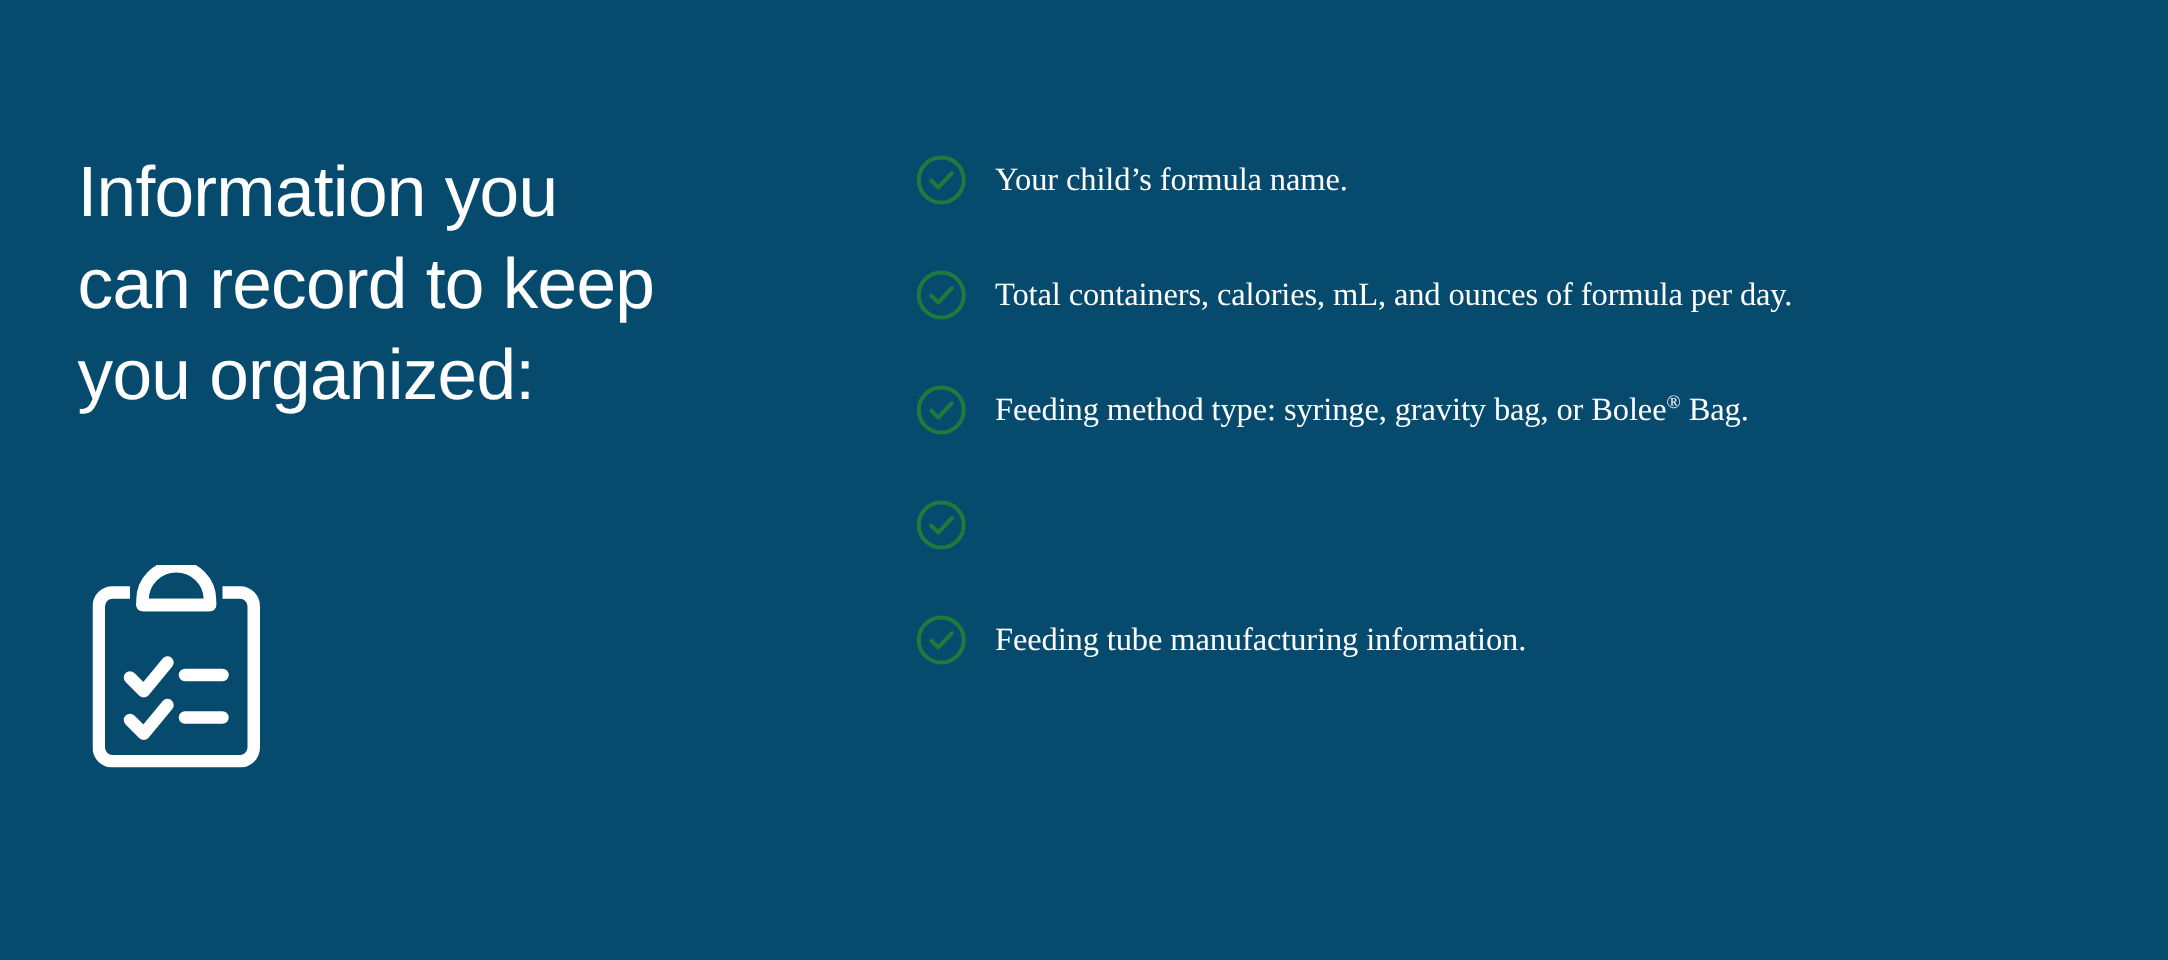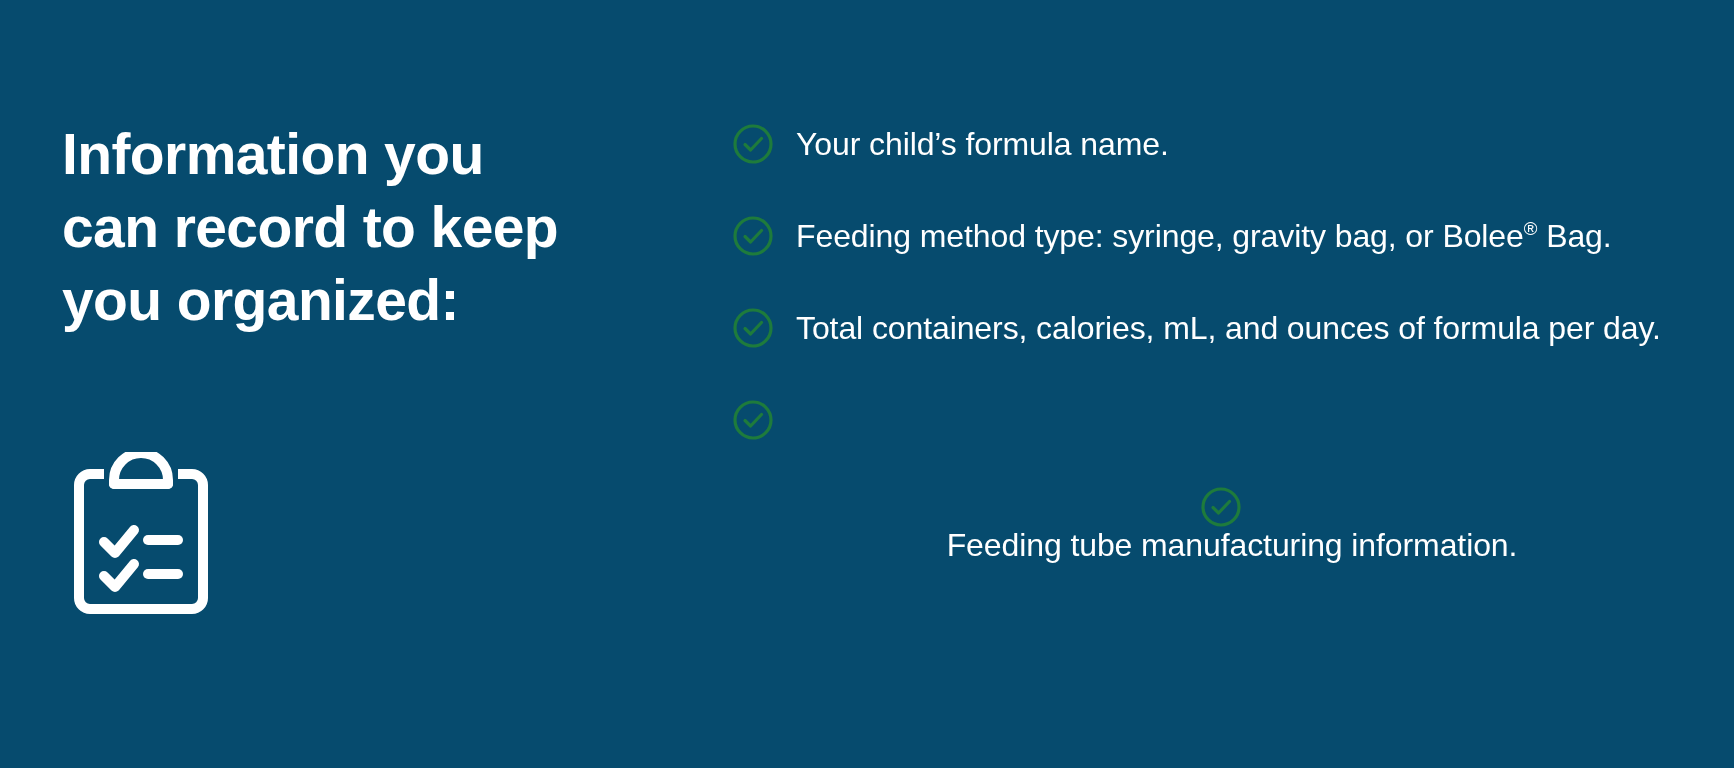--- a/index.html
+++ b/index.html
@@ -37,21 +37,21 @@
   }
 
   .headline {
     position: absolute;
     left: 62px;
     top: 118px;
     width: 580px;
     margin: 0;
     color: #FFFFFF;
     font-family: "Liberation Sans", sans-serif;
-    font-weight: bold;
+    font-weight: normal;
     font-size: 57px;
     line-height: 73px;
     letter-spacing: -0.6px;
     white-space: pre-line;
   }
 
   .clipboard-wrap {
     position: absolute;
     left: 74px;
     top: 452px;
@@ -83,40 +83,39 @@
 
   .check-item {
     display: flex;
     flex-direction: row;
     align-items: center;
     height: 52px;
     margin-bottom: 40px;
   }
   .check-item:last-child {
     margin-bottom: 0;
-    flex-direction: column;
   }
 
   .check-icon {
     flex: 0 0 42px;
     width: 42px;
     height: 42px;
     margin-right: 22px;
     display: block;
   }
   .check-icon svg {
     display: block;
     width: 42px;
     height: 42px;
   }
 
   .check-label {
     color: #FFFFFF;
-    font-family: Liberation Sans, sans-serif;
-    font-size: 32px;
+    font-family: Liberation Serif, serif;
+    font-size: 26px;
     font-weight: normal;
     line-height: 34px;
     white-space: nowrap;
     letter-spacing: -0.1px;
   }
   .check-label sup {
     font-size: 0.58em;
     vertical-align: super;
     line-height: 0;
   }
@@ -168,31 +167,31 @@
       </li>
 
 
       <li class="check-item">
         <span class="check-icon">
           <svg viewBox="0 0 42 42" xmlns="http://www.w3.org/2000/svg" aria-hidden="true">
             <circle cx="21" cy="21" r="18" fill="none" stroke="#1E7B3C" stroke-width="3.2"></circle>
             <path d="M13 21.5 L18.6 27 L29.5 15.5" fill="none" stroke="#1E7B3C" stroke-width="3.2" stroke-linecap="round" stroke-linejoin="round"></path>
           </svg>
         </span>
+        <span class="check-label">Total containers, calories, mL, and ounces of formula per day.</span>
+      </li>
+
+      <li class="check-item">
+        <span class="check-icon">
+          <svg viewBox="0 0 42 42" xmlns="http://www.w3.org/2000/svg" aria-hidden="true">
+            <circle cx="21" cy="21" r="18" fill="none" stroke="#1E7B3C" stroke-width="3.2"></circle>
+            <path d="M13 21.5 L18.6 27 L29.5 15.5" fill="none" stroke="#1E7B3C" stroke-width="3.2" stroke-linecap="round" stroke-linejoin="round"></path>
+          </svg>
+        </span>
         <span class="check-label"><span>Feeding method type: syringe, gravity bag, or Bolee</span><sup>®</sup><span> Bag.</span></span>
-      </li>
-
-      <li class="check-item">
-        <span class="check-icon">
-          <svg viewBox="0 0 42 42" xmlns="http://www.w3.org/2000/svg" aria-hidden="true">
-            <circle cx="21" cy="21" r="18" fill="none" stroke="#1E7B3C" stroke-width="3.2"></circle>
-            <path d="M13 21.5 L18.6 27 L29.5 15.5" fill="none" stroke="#1E7B3C" stroke-width="3.2" stroke-linecap="round" stroke-linejoin="round"></path>
-          </svg>
-        </span>
-        <span class="check-label">Total containers, calories, mL, and ounces of formula per day.</span>
       </li>
 
       <li class="check-item">
         <span class="check-icon">
           <svg viewBox="0 0 42 42" xmlns="http://www.w3.org/2000/svg" aria-hidden="true">
             <circle cx="21" cy="21" r="18" fill="none" stroke="#1E7B3C" stroke-width="3.2"></circle>
             <path d="M13 21.5 L18.6 27 L29.5 15.5" fill="none" stroke="#1E7B3C" stroke-width="3.2" stroke-linecap="round" stroke-linejoin="round"></path>
           </svg>
         </span>
       </li>

